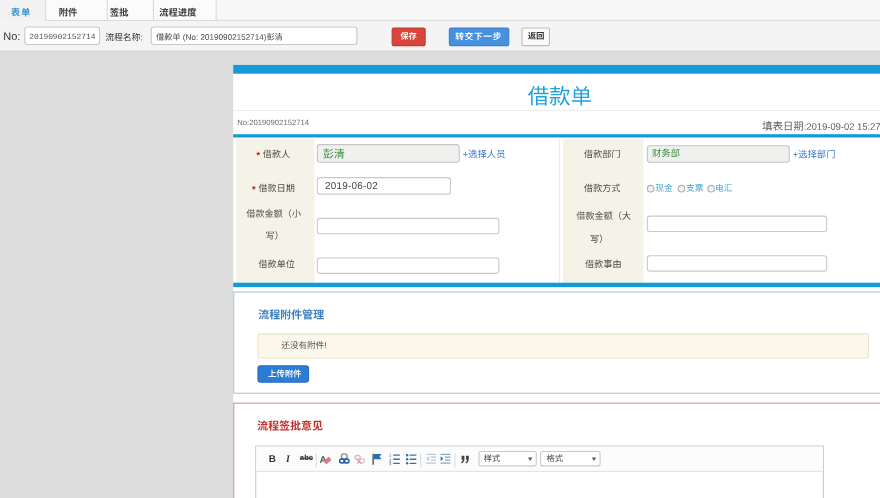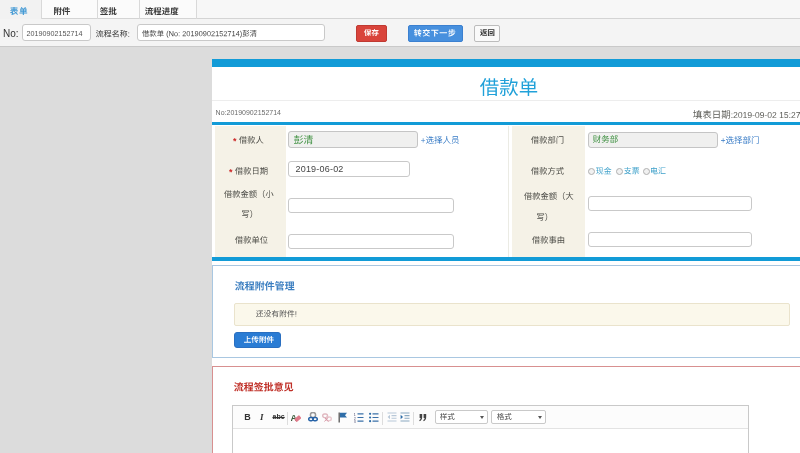--- a/index.html
+++ b/index.html
@@ -21,21 +21,21 @@
   </svg>
 <svg style="position:absolute;left:100px;top:7.2px;overflow:visible" width="16.57" height="8.00" viewBox="0.2 -7.3 16.57 8.00">
     <path d="M3.5 -2.3C3.8 -1.8 4.1 -1.1 4.2 -0.7L5 -1C4.9 -1.4 4.6 -2.1 4.3 -2.6ZM1.4 -2.1C1.7 -1.6 2 -1 2.2 -0.6L3.1 -1C2.9 -1.4 2.5 -2 2.2 -2.5ZM4.1 -5.5C3.3 -4.5 1.7 -3.8 0.2 -3.4C0.4 -3.2 0.7 -2.8 0.8 -2.6C1.4 -2.8 1.9 -3 2.4 -3.3V-2.7H6V-3.3C6.5 -3 7.1 -2.8 7.6 -2.6C7.8 -2.9 8 -3.3 8.3 -3.5C7 -3.7 5.6 -4.3 4.8 -5L4.9 -5.1L4.8 -5.2C4.9 -5.4 5.1 -5.5 5.2 -5.7H5.7C5.9 -5.4 6.2 -5 6.3 -4.7L7.2 -4.9C7.1 -5.2 6.9 -5.5 6.7 -5.7H8V-6.5H5.7C5.8 -6.7 5.8 -6.9 5.9 -7.1L4.9 -7.3C4.8 -6.8 4.5 -6.3 4.1 -5.9V-6.5H2.2L2.4 -7L1.5 -7.3C1.2 -6.5 0.7 -5.6 0.2 -5.1C0.5 -5 0.9 -4.7 1.1 -4.6C1.3 -4.9 1.6 -5.3 1.8 -5.7H1.9C2.1 -5.4 2.3 -5 2.4 -4.7L3.3 -5C3.2 -5.2 3.1 -5.5 2.9 -5.7H3.9L3.9 -5.7C4.1 -5.6 4.4 -5.4 4.6 -5.3ZM5.5 -3.6H3C3.5 -3.8 3.9 -4.1 4.3 -4.4C4.6 -4.1 5 -3.8 5.5 -3.6ZM6.2 -2.5C6 -1.8 5.6 -1 5.2 -0.3H0.5V0.6H8V-0.3H6.3C6.6 -0.9 6.9 -1.6 7.2 -2.3Z M9.9 -7.2V-5.6H8.8V-4.7H9.9V-3.2L8.7 -2.9L9 -1.9L9.9 -2.2V-0.4C9.9 -0.3 9.8 -0.2 9.7 -0.2C9.6 -0.2 9.2 -0.2 8.9 -0.2C9 0 9.2 0.4 9.2 0.7C9.8 0.7 10.2 0.7 10.5 0.5C10.8 0.4 10.9 0.1 10.9 -0.4V-2.4L11.8 -2.7L11.7 -3.6L10.9 -3.4V-4.7H11.7V-5.6H10.9V-7.2ZM12.1 0.7C12.2 0.5 12.5 0.4 14 -0.3C13.9 -0.5 13.8 -0.9 13.8 -1.2L13 -0.9V-3.6H13.9V-4.5H13V-7.1H12V-0.9C12 -0.5 11.8 -0.3 11.6 -0.2C11.8 0 12 0.5 12.1 0.7ZM15.9 -5.5C15.7 -5.2 15.4 -4.8 15.2 -4.5V-7H14.1V-0.8C14.1 0.3 14.3 0.6 15.1 0.6C15.2 0.6 15.6 0.6 15.8 0.6C16.5 0.6 16.7 0.1 16.8 -1.3C16.5 -1.4 16.1 -1.6 15.8 -1.8C15.8 -0.7 15.8 -0.4 15.7 -0.4C15.6 -0.4 15.4 -0.4 15.3 -0.4C15.2 -0.4 15.2 -0.4 15.2 -0.8V-3.2C15.6 -3.6 16.2 -4.2 16.7 -4.8Z" fill="#3a3a3a"></path>
   </svg>
 <svg style="position:absolute;left:145px;top:7.2px;overflow:visible" width="33.50" height="8.04" viewBox="0.3 -7.3 33.50 8.04">
     <path d="M4.8 -3V0.4H5.7V-3ZM3.4 -3V-2.2C3.4 -1.5 3.2 -0.6 2.3 0.1C2.5 0.2 2.8 0.5 3 0.7C4.1 -0.1 4.3 -1.3 4.3 -2.2V-3ZM6.2 -3V-0.5C6.2 0.1 6.3 0.3 6.4 0.4C6.6 0.5 6.8 0.6 7 0.6C7.1 0.6 7.3 0.6 7.4 0.6C7.6 0.6 7.8 0.6 7.9 0.5C8 0.4 8.1 0.3 8.2 0.1C8.3 -0.1 8.3 -0.5 8.3 -0.9C8.1 -1 7.8 -1.1 7.6 -1.3C7.6 -0.9 7.6 -0.6 7.6 -0.4C7.6 -0.3 7.5 -0.3 7.5 -0.2C7.5 -0.2 7.5 -0.2 7.4 -0.2C7.4 -0.2 7.3 -0.2 7.3 -0.2C7.2 -0.2 7.2 -0.2 7.2 -0.2C7.2 -0.3 7.2 -0.3 7.2 -0.5V-3ZM0.6 -6.4C1.1 -6.1 1.8 -5.7 2.1 -5.4L2.7 -6.2C2.4 -6.5 1.7 -6.9 1.2 -7.1ZM0.3 -4C0.8 -3.8 1.5 -3.4 1.9 -3.1L2.4 -3.9C2.1 -4.2 1.3 -4.6 0.8 -4.8ZM0.4 -0 1.3 0.7C1.8 -0.2 2.3 -1.1 2.8 -2L2 -2.7C1.5 -1.7 0.9 -0.7 0.4 -0ZM4.7 -7C4.8 -6.8 4.9 -6.5 5 -6.2H2.8V-5.3H4.2C3.9 -4.9 3.6 -4.6 3.5 -4.4C3.3 -4.3 3 -4.2 2.8 -4.2C2.9 -4 3 -3.5 3.1 -3.2C3.4 -3.3 3.8 -3.4 7 -3.6C7.2 -3.4 7.3 -3.2 7.4 -3.1L8.2 -3.6C7.9 -4.1 7.4 -4.8 6.9 -5.3H8.1V-6.2H6C5.9 -6.5 5.8 -6.9 5.6 -7.2ZM6 -4.9 6.4 -4.4 4.6 -4.3C4.8 -4.6 5.1 -5 5.3 -5.3H6.6Z M13.3 -6H15.3V-4.9H13.3ZM12.4 -6.9V-4H16.3V-6.9ZM12.3 -1.9V-1.1H13.8V-0.3H11.8V0.6H16.7V-0.3H14.8V-1.1H16.3V-1.9H14.8V-2.6H16.5V-3.5H12.1V-2.6H13.8V-1.9ZM11.4 -7.1C10.7 -6.8 9.7 -6.6 8.7 -6.4C8.9 -6.2 9 -5.9 9 -5.7C9.4 -5.7 9.7 -5.8 10.1 -5.8V-4.8H8.8V-3.9H9.9C9.6 -3.1 9.1 -2.1 8.7 -1.6C8.8 -1.3 9.1 -0.9 9.1 -0.6C9.5 -1 9.8 -1.6 10.1 -2.3V0.8H11.1V-2.6C11.3 -2.3 11.5 -1.9 11.6 -1.7L12.2 -2.5C12 -2.7 11.3 -3.4 11.1 -3.6V-3.9H12V-4.8H11.1V-6C11.4 -6.1 11.8 -6.2 12.1 -6.3Z M17.5 -6.5C18 -6.1 18.6 -5.4 18.8 -5L19.6 -5.7C19.3 -6.1 18.7 -6.7 18.2 -7.1ZM22.9 -7V-5.8H22V-7H21V-5.8H19.9V-4.8H21V-4.2C21 -4 21 -3.8 20.9 -3.6H19.8V-2.6H20.8C20.6 -2.1 20.4 -1.7 19.9 -1.3C20.1 -1.2 20.6 -0.8 20.7 -0.6C21.3 -1.1 21.7 -1.9 21.8 -2.6H22.9V-0.7H23.9V-2.6H25.1V-3.6H23.9V-4.8H24.9V-5.8H23.9V-7ZM22 -4.8H22.9V-3.6H21.9C22 -3.8 22 -4 22 -4.2ZM19.4 -4.1H17.4V-3.2H18.4V-1.1C18 -0.9 17.6 -0.6 17.2 -0.2L17.9 0.7C18.2 0.2 18.6 -0.3 18.8 -0.3C19 -0.3 19.3 -0.1 19.7 0.2C20.3 0.5 21 0.6 22.1 0.6C23 0.6 24.4 0.5 25 0.5C25 0.2 25.2 -0.3 25.3 -0.6C24.4 -0.4 23.1 -0.4 22.2 -0.4C21.2 -0.4 20.4 -0.4 19.8 -0.7C19.6 -0.8 19.5 -0.9 19.4 -1Z M28.8 -5.3V-4.8H27.6V-4H28.8V-2.6H32.3V-4H33.5V-4.8H32.3V-5.3H31.3V-4.8H29.7V-5.3ZM31.3 -4V-3.4H29.7V-4ZM31.6 -1.5C31.3 -1.2 30.9 -1 30.4 -0.8C30 -1 29.6 -1.2 29.3 -1.5ZM27.7 -2.3V-1.5H28.6L28.3 -1.4C28.6 -1 28.9 -0.7 29.3 -0.4C28.7 -0.3 28 -0.2 27.3 -0.1C27.4 0.1 27.6 0.5 27.7 0.7C28.7 0.6 29.6 0.4 30.4 0.1C31.2 0.5 32.1 0.7 33.2 0.8C33.3 0.5 33.5 0.1 33.8 -0.1C33 -0.2 32.3 -0.3 31.6 -0.4C32.2 -0.8 32.8 -1.4 33.1 -2L32.5 -2.3L32.3 -2.3ZM29.4 -7.1C29.5 -6.9 29.6 -6.7 29.6 -6.5H26.4V-4.2C26.4 -2.9 26.4 -1 25.7 0.3C26 0.4 26.4 0.6 26.6 0.7C27.4 -0.6 27.5 -2.8 27.5 -4.2V-5.5H33.6V-6.5H30.8C30.7 -6.7 30.6 -7 30.5 -7.3Z" fill="#3a3a3a"></path>
   </svg>
 <div style="position:absolute;left:0px;top:19px;width:800px;height:28px;background:#f4f4f4;border-bottom:1px solid #c9c9c9;box-sizing:border-box"></div>
 <div style="position:absolute;left:3px;top:29.5px;font-size:10px;line-height:8.5px;color:#333;white-space:nowrap;">No:</div>
 <div style="position:absolute;left:22px;top:24px;width:69px;height:17px;background:#fff;border:1px solid #c9c9c9;border-radius:3px;box-sizing:border-box"></div>
-<div style="position:absolute;left:26.5px;top:29.5px;font-size:7.2px;line-height:8.2px;color:#555;white-space:nowrap;">20190902152714</div>
+<div style="position:absolute;left:26.5px;top:29.5px;font-size:7.2px;line-height:8.2px;color:#555;white-space:nowrap;font-family:Liberation Mono, monospace;">20190902152714</div>
 <svg style="position:absolute;left:96.3px;top:29.5px;overflow:visible" width="33.17" height="7.39" viewBox="0.3 -6.7 33.17 7.39">
     <path d="M4.6 -2.9V0.3H5.2V-2.9ZM3.2 -2.9V-2.1C3.2 -1.3 3.1 -0.4 2.1 0.2C2.2 0.3 2.4 0.5 2.5 0.6C3.6 -0.2 3.7 -1.2 3.7 -2.1V-2.9ZM6 -2.9V-0.4C6 0.1 6.1 0.3 6.2 0.4C6.3 0.5 6.5 0.5 6.6 0.5C6.7 0.5 6.9 0.5 7 0.5C7.2 0.5 7.3 0.5 7.4 0.4C7.5 0.4 7.6 0.3 7.6 0.1C7.7 -0 7.7 -0.5 7.7 -0.8C7.6 -0.9 7.4 -0.9 7.3 -1C7.3 -0.7 7.3 -0.4 7.3 -0.2C7.2 -0.1 7.2 -0 7.2 -0C7.1 0 7.1 0 7 0C6.9 0 6.8 0 6.8 0C6.7 0 6.7 0 6.6 -0C6.6 -0.1 6.6 -0.1 6.6 -0.3V-2.9ZM0.7 -6.2C1.2 -5.9 1.8 -5.5 2 -5.2L2.4 -5.6C2.1 -5.9 1.5 -6.4 1 -6.6ZM0.3 -4C0.8 -3.8 1.5 -3.4 1.8 -3.1L2.1 -3.6C1.8 -3.9 1.2 -4.2 0.6 -4.4ZM0.5 0.1 1 0.5C1.5 -0.2 2.1 -1.2 2.5 -2.1L2 -2.4C1.6 -1.5 1 -0.5 0.5 0.1ZM4.5 -6.6C4.6 -6.3 4.7 -6 4.8 -5.7H2.5V-5.1H4.1C3.8 -4.7 3.3 -4.1 3.2 -4C3 -3.9 2.8 -3.8 2.6 -3.8C2.7 -3.6 2.8 -3.3 2.8 -3.2C3 -3.3 3.4 -3.3 6.7 -3.5C6.9 -3.3 7 -3.1 7.1 -3L7.6 -3.3C7.3 -3.7 6.7 -4.5 6.2 -5L5.7 -4.7C5.9 -4.5 6.1 -4.3 6.3 -4L3.8 -3.9C4.1 -4.2 4.5 -4.7 4.8 -5.1H7.6V-5.7H5.4C5.4 -6 5.2 -6.4 5 -6.7Z M12.3 -5.9H14.7V-4.4H12.3ZM11.7 -6.4V-3.9H15.3V-6.4ZM11.6 -1.7V-1.2H13.2V-0.1H11V0.4H15.7V-0.1H13.7V-1.2H15.4V-1.7H13.7V-2.6H15.5V-3.2H11.4V-2.6H13.2V-1.7ZM10.9 -6.6C10.3 -6.3 9.2 -6.1 8.3 -6C8.4 -5.8 8.5 -5.6 8.5 -5.5C8.9 -5.5 9.3 -5.6 9.7 -5.7V-4.5H8.4V-3.9H9.6C9.3 -3 8.7 -1.9 8.2 -1.4C8.3 -1.2 8.5 -1 8.5 -0.8C8.9 -1.3 9.4 -2.1 9.7 -2.9V0.6H10.3V-2.8C10.6 -2.5 10.9 -2.1 11 -1.8L11.4 -2.3C11.2 -2.5 10.5 -3.2 10.3 -3.4V-3.9H11.3V-4.5H10.3V-5.8C10.7 -5.9 11 -6 11.3 -6.1Z M18.1 -4.2C18.5 -4 19 -3.6 19.3 -3.2C18.4 -2.8 17.4 -2.4 16.4 -2.2C16.5 -2 16.6 -1.8 16.7 -1.6C17.1 -1.7 17.6 -1.9 18 -2V0.6H18.6V0.2H22.2V0.6H22.8V-2.7H19.6C20.9 -3.4 22.1 -4.4 22.8 -5.7L22.4 -6L22.2 -5.9H19.4C19.6 -6.1 19.8 -6.4 19.9 -6.6L19.2 -6.7C18.8 -6 17.9 -5.1 16.6 -4.5C16.7 -4.4 16.9 -4.2 17 -4C17.7 -4.4 18.4 -4.9 18.9 -5.4H21.9C21.4 -4.7 20.7 -4.1 19.9 -3.6C19.5 -3.9 19 -4.3 18.6 -4.6ZM22.2 -0.3H18.6V-2.2H22.2Z M28.1 -3.6C27.9 -2.6 27.6 -1.6 27.1 -1C27.3 -0.9 27.5 -0.7 27.6 -0.6C28.1 -1.3 28.4 -2.4 28.7 -3.5ZM30.3 -3.5C30.6 -2.6 30.9 -1.5 31.1 -0.7L31.6 -0.9C31.5 -1.7 31.2 -2.8 30.8 -3.7ZM28.3 -6.7C28.1 -5.7 27.7 -4.7 27.3 -4V-4.4H26.2V-5.8C26.6 -5.9 27 -6.1 27.3 -6.2L26.9 -6.6C26.3 -6.4 25.3 -6.2 24.5 -6C24.6 -5.9 24.6 -5.7 24.7 -5.6C25 -5.6 25.3 -5.7 25.7 -5.7V-4.4H24.4V-3.9H25.6C25.3 -2.9 24.8 -1.9 24.3 -1.3C24.4 -1.2 24.5 -1 24.6 -0.8C25 -1.3 25.4 -2.1 25.7 -2.9V0.6H26.2V-3C26.5 -2.6 26.8 -2.2 26.9 -1.9L27.3 -2.4C27.1 -2.6 26.5 -3.3 26.2 -3.6V-3.9H27.2L27.2 -3.8C27.3 -3.7 27.6 -3.6 27.7 -3.5C28 -3.9 28.2 -4.5 28.4 -5.1H29.2V-0.1C29.2 0 29.2 0 29.1 0C29 0 28.6 0 28.3 0C28.3 0.2 28.4 0.4 28.5 0.6C29 0.6 29.3 0.6 29.5 0.5C29.7 0.4 29.8 0.2 29.8 -0.1V-5.1H30.9C30.8 -4.8 30.6 -4.5 30.5 -4.2L31 -4.1C31.2 -4.5 31.5 -5.1 31.7 -5.6L31.3 -5.7L31.2 -5.7H28.6C28.7 -6 28.8 -6.3 28.8 -6.6Z M32.7 -3.4V-4.2H33.5V-3.4ZM32.7 0V-0.8H33.5V0Z" fill="#333"></path>
   </svg>
 <div style="position:absolute;left:137px;top:24px;width:188px;height:17px;background:#fff;border:1px solid #c9c9c9;border-radius:3px;box-sizing:border-box"></div>
 <svg style="position:absolute;left:142px;top:29.8px;overflow:visible" width="114.68" height="7.75" viewBox="0.1 -6.2 114.68 7.75">
     <path d="M5.3 -6.1V-5.3H3.9V-6.1H3.4V-5.3H2.4V-4.8H3.4V-3.8H2.1V-3.3H7.2V-3.8H5.9V-4.8H6.9V-5.3H5.9V-6.1ZM3.9 -4.8H5.3V-3.8H3.9ZM3.4 -1H6V-0.2H3.4ZM3.4 -1.4V-2.2H6V-1.4ZM2.9 -2.7V0.6H3.4V0.3H6V0.6H6.5V-2.7ZM2 -6.2C1.5 -5.1 0.9 -4 0.1 -3.2C0.2 -3.1 0.4 -2.8 0.4 -2.7C0.7 -3 0.9 -3.3 1.2 -3.6V0.6H1.7V-4.4C2 -5 2.3 -5.5 2.5 -6Z M8.3 -1.6C8.1 -1.1 7.9 -0.5 7.6 -0.1C7.8 -0.1 8 0 8.1 0.1C8.3 -0.3 8.6 -1 8.8 -1.5ZM10.2 -1.5C10.4 -1.1 10.6 -0.6 10.7 -0.3L11.2 -0.5C11.1 -0.8 10.8 -1.3 10.6 -1.6ZM12.4 -3.8V-3.5C12.4 -2.4 12.3 -0.9 11 0.2C11.1 0.3 11.3 0.5 11.4 0.6C12.2 -0.1 12.5 -0.9 12.7 -1.6C13 -0.6 13.5 0.2 14.2 0.6C14.3 0.4 14.5 0.2 14.6 0.1C13.7 -0.3 13.2 -1.5 12.9 -2.8C12.9 -3 12.9 -3.2 12.9 -3.5V-3.8ZM9.2 -6.2V-5.5H7.8V-5H9.2V-4.4H7.9V-3.9H11V-4.4H9.8V-5H11.2V-5.5H9.8V-6.2ZM7.7 -2.3V-1.9H9.2V0C9.2 0.1 9.2 0.1 9.1 0.1C9 0.1 8.8 0.1 8.5 0.1C8.6 0.2 8.6 0.4 8.7 0.6C9.1 0.6 9.3 0.6 9.5 0.5C9.7 0.4 9.8 0.3 9.8 0V-1.9H11.3V-2.3ZM11.8 -6.2C11.7 -5.1 11.4 -3.9 11 -3.2V-3.4H8V-2.9H11V-3.1C11.1 -3.1 11.3 -2.9 11.4 -2.8C11.6 -3.2 11.8 -3.8 12 -4.4H13.8C13.7 -3.9 13.6 -3.3 13.4 -3L13.9 -2.9C14.1 -3.3 14.3 -4.1 14.4 -4.8L14.1 -4.9L14 -4.9H12.2C12.2 -5.3 12.3 -5.7 12.4 -6.1Z M16.4 -3.2H18.2V-2.4H16.4ZM18.8 -3.2H20.6V-2.4H18.8ZM16.4 -4.5H18.2V-3.7H16.4ZM18.8 -4.5H20.6V-3.7H18.8ZM20 -6.2C19.9 -5.8 19.6 -5.3 19.3 -4.9H17.5L17.8 -5.1C17.7 -5.4 17.3 -5.9 17 -6.2L16.5 -6C16.8 -5.7 17.1 -5.2 17.3 -4.9H15.9V-2H18.2V-1.3H15.2V-0.7H18.2V0.6H18.8V-0.7H21.8V-1.3H18.8V-2H21.2V-4.9H19.9C20.2 -5.2 20.4 -5.6 20.6 -6Z M24.7 -1.9Q24.7 -3 25 -3.8Q25.4 -4.6 26 -5.4H26.7Q26 -4.6 25.7 -3.8Q25.4 -2.9 25.4 -1.9Q25.4 -0.9 25.7 -0.1Q26 0.8 26.7 1.5H26Q25.4 0.8 25 -0Q24.7 -0.9 24.7 -1.9Z M30.6 0 27.9 -4.3 27.9 -4 27.9 -3.4V0H27.3V-5.1H28.1L30.9 -0.7Q30.8 -1.4 30.8 -1.8V-5.1H31.5V0Z M35.9 -2Q35.9 -0.9 35.4 -0.4Q35 0.1 34.1 0.1Q33.2 0.1 32.8 -0.4Q32.4 -1 32.4 -2Q32.4 -4 34.1 -4Q35 -4 35.4 -3.5Q35.9 -3 35.9 -2ZM35.2 -2Q35.2 -2.8 34.9 -3.1Q34.7 -3.5 34.1 -3.5Q33.6 -3.5 33.3 -3.1Q33.1 -2.8 33.1 -2Q33.1 -1.2 33.3 -0.8Q33.6 -0.4 34.1 -0.4Q34.7 -0.4 34.9 -0.8Q35.2 -1.2 35.2 -2Z M36.9 -3.2V-3.9H37.6V-3.2ZM36.9 0V-0.7H37.6V0Z M40.7 0V-0.5Q40.8 -0.9 41.1 -1.2Q41.4 -1.5 41.7 -1.8Q42 -2.1 42.3 -2.3Q42.5 -2.5 42.8 -2.7Q43 -2.9 43.1 -3.2Q43.3 -3.4 43.3 -3.8Q43.3 -4.2 43 -4.4Q42.8 -4.6 42.4 -4.6Q41.9 -4.6 41.7 -4.4Q41.4 -4.2 41.4 -3.8L40.7 -3.8Q40.8 -4.4 41.2 -4.8Q41.7 -5.2 42.4 -5.2Q43.1 -5.2 43.5 -4.8Q44 -4.4 44 -3.8Q44 -3.5 43.8 -3.2Q43.7 -2.9 43.4 -2.6Q43.1 -2.3 42.4 -1.7Q42 -1.4 41.7 -1.1Q41.5 -0.8 41.4 -0.6H44V0Z M48.2 -2.5Q48.2 -1.3 47.8 -0.6Q47.3 0.1 46.5 0.1Q45.6 0.1 45.1 -0.6Q44.7 -1.3 44.7 -2.5Q44.7 -3.9 45.1 -4.5Q45.6 -5.2 46.5 -5.2Q47.4 -5.2 47.8 -4.5Q48.2 -3.8 48.2 -2.5ZM47.6 -2.5Q47.6 -3.6 47.3 -4.1Q47.1 -4.6 46.5 -4.6Q45.9 -4.6 45.6 -4.2Q45.4 -3.7 45.4 -2.5Q45.4 -1.5 45.6 -1Q45.9 -0.5 46.5 -0.5Q47 -0.5 47.3 -1Q47.6 -1.5 47.6 -2.5Z M49.1 0V-0.6H50.4V-4.5L49.2 -3.6V-4.3L50.4 -5.1H51V-0.6H52.3V0Z M56.4 -2.6Q56.4 -1.3 55.9 -0.6Q55.4 0.1 54.6 0.1Q54 0.1 53.6 -0.2Q53.2 -0.4 53.1 -1L53.7 -1.1Q53.9 -0.5 54.6 -0.5Q55.1 -0.5 55.4 -1Q55.7 -1.5 55.8 -2.5Q55.6 -2.1 55.3 -1.9Q54.9 -1.7 54.5 -1.7Q53.8 -1.7 53.4 -2.2Q53 -2.7 53 -3.5Q53 -4.3 53.4 -4.7Q53.9 -5.2 54.7 -5.2Q55.5 -5.2 56 -4.5Q56.4 -3.9 56.4 -2.6ZM55.7 -3.3Q55.7 -3.9 55.4 -4.3Q55.1 -4.6 54.7 -4.6Q54.2 -4.6 53.9 -4.3Q53.6 -4 53.6 -3.5Q53.6 -2.9 53.9 -2.6Q54.2 -2.3 54.7 -2.3Q54.9 -2.3 55.2 -2.4Q55.4 -2.5 55.6 -2.7Q55.7 -3 55.7 -3.3Z M60.6 -2.5Q60.6 -1.3 60.1 -0.6Q59.7 0.1 58.8 0.1Q57.9 0.1 57.5 -0.6Q57 -1.3 57 -2.5Q57 -3.9 57.5 -4.5Q57.9 -5.2 58.8 -5.2Q59.7 -5.2 60.2 -4.5Q60.6 -3.8 60.6 -2.5ZM59.9 -2.5Q59.9 -3.6 59.7 -4.1Q59.4 -4.6 58.8 -4.6Q58.2 -4.6 58 -4.2Q57.7 -3.7 57.7 -2.5Q57.7 -1.5 58 -1Q58.2 -0.5 58.8 -0.5Q59.4 -0.5 59.7 -1Q59.9 -1.5 59.9 -2.5Z M64.6 -2.6Q64.6 -1.3 64.2 -0.6Q63.7 0.1 62.8 0.1Q62.2 0.1 61.8 -0.2Q61.5 -0.4 61.3 -1L61.9 -1.1Q62.1 -0.5 62.8 -0.5Q63.4 -0.5 63.7 -1Q64 -1.5 64 -2.5Q63.8 -2.1 63.5 -1.9Q63.1 -1.7 62.7 -1.7Q62 -1.7 61.6 -2.2Q61.2 -2.7 61.2 -3.5Q61.2 -4.3 61.7 -4.7Q62.1 -5.2 62.9 -5.2Q63.8 -5.2 64.2 -4.5Q64.6 -3.9 64.6 -2.6ZM63.9 -3.3Q63.9 -3.9 63.6 -4.3Q63.4 -4.6 62.9 -4.6Q62.4 -4.6 62.1 -4.3Q61.9 -4 61.9 -3.5Q61.9 -2.9 62.1 -2.6Q62.4 -2.3 62.9 -2.3Q63.2 -2.3 63.4 -2.4Q63.6 -2.5 63.8 -2.7Q63.9 -3 63.9 -3.3Z M68.8 -2.5Q68.8 -1.3 68.4 -0.6Q67.9 0.1 67 0.1Q66.2 0.1 65.7 -0.6Q65.3 -1.3 65.3 -2.5Q65.3 -3.9 65.7 -4.5Q66.1 -5.2 67.1 -5.2Q68 -5.2 68.4 -4.5Q68.8 -3.8 68.8 -2.5ZM68.2 -2.5Q68.2 -3.6 67.9 -4.1Q67.6 -4.6 67.1 -4.6Q66.5 -4.6 66.2 -4.2Q65.9 -3.7 65.9 -2.5Q65.9 -1.5 66.2 -1Q66.5 -0.5 67 -0.5Q67.6 -0.5 67.9 -1Q68.2 -1.5 68.2 -2.5Z M69.5 0V-0.5Q69.7 -0.9 69.9 -1.2Q70.2 -1.5 70.5 -1.8Q70.8 -2.1 71.1 -2.3Q71.3 -2.5 71.6 -2.7Q71.8 -2.9 72 -3.2Q72.1 -3.4 72.1 -3.8Q72.1 -4.2 71.9 -4.4Q71.6 -4.6 71.2 -4.6Q70.8 -4.6 70.5 -4.4Q70.2 -4.2 70.2 -3.8L69.5 -3.8Q69.6 -4.4 70 -4.8Q70.5 -5.2 71.2 -5.2Q71.9 -5.2 72.4 -4.8Q72.8 -4.4 72.8 -3.8Q72.8 -3.5 72.6 -3.2Q72.5 -2.9 72.2 -2.6Q72 -2.3 71.2 -1.7Q70.8 -1.4 70.5 -1.1Q70.3 -0.8 70.2 -0.6H72.8V0Z M73.8 0V-0.6H75.1V-4.5L73.9 -3.6V-4.3L75.1 -5.1H75.7V-0.6H77V0Z M81.1 -1.7Q81.1 -0.9 80.7 -0.4Q80.2 0.1 79.3 0.1Q78.6 0.1 78.2 -0.2Q77.7 -0.5 77.6 -1.1L78.3 -1.2Q78.5 -0.5 79.3 -0.5Q79.9 -0.5 80.2 -0.8Q80.5 -1.1 80.5 -1.6Q80.5 -2.1 80.2 -2.4Q79.9 -2.7 79.4 -2.7Q79.1 -2.7 78.9 -2.6Q78.6 -2.6 78.4 -2.4H77.8L77.9 -5.1H80.8V-4.5H78.5L78.4 -2.9Q78.9 -3.2 79.5 -3.2Q80.2 -3.2 80.7 -2.8Q81.1 -2.4 81.1 -1.7Z M81.8 0V-0.5Q82 -0.9 82.3 -1.2Q82.5 -1.5 82.8 -1.8Q83.1 -2.1 83.4 -2.3Q83.7 -2.5 83.9 -2.7Q84.2 -2.9 84.3 -3.2Q84.4 -3.4 84.4 -3.8Q84.4 -4.2 84.2 -4.4Q84 -4.6 83.5 -4.6Q83.1 -4.6 82.8 -4.4Q82.6 -4.2 82.5 -3.8L81.8 -3.8Q81.9 -4.4 82.4 -4.8Q82.8 -5.2 83.5 -5.2Q84.3 -5.2 84.7 -4.8Q85.1 -4.4 85.1 -3.8Q85.1 -3.5 85 -3.2Q84.8 -2.9 84.6 -2.6Q84.3 -2.3 83.5 -1.7Q83.1 -1.4 82.9 -1.1Q82.6 -0.8 82.5 -0.6H85.2V0Z M89.3 -4.6Q88.5 -3.4 88.2 -2.7Q87.9 -2 87.7 -1.4Q87.6 -0.7 87.6 0H86.9Q86.9 -1 87.3 -2.1Q87.7 -3.1 88.7 -4.5H85.9V-5.1H89.3Z M90.2 0V-0.6H91.5V-4.5L90.4 -3.6V-4.3L91.6 -5.1H92.2V-0.6H93.4V0Z M97 -1.2V0H96.4V-1.2H94V-1.7L96.3 -5.1H97V-1.7H97.7V-1.2ZM96.4 -4.4Q96.4 -4.3 96.3 -4.2Q96.2 -4 96.1 -3.9L94.8 -2L94.6 -1.7L94.6 -1.7H96.4Z M99.9 -1.9Q99.9 -0.9 99.6 -0Q99.3 0.8 98.6 1.5H98Q98.6 0.8 98.9 -0.1Q99.3 -0.9 99.3 -1.9Q99.3 -2.9 98.9 -3.8Q98.6 -4.6 98 -5.4H98.6Q99.3 -4.6 99.6 -3.8Q99.9 -3 99.9 -1.9Z M101.6 -3H103.8V-2.2H101.6ZM101.2 -3.4V-1.7H104.4V-3.4ZM101.5 -1.5C101.7 -1.2 101.8 -0.7 101.9 -0.4L102.4 -0.5C102.3 -0.8 102.2 -1.3 102 -1.6ZM106.6 -6.1C106.2 -5.5 105.4 -4.9 104.8 -4.6C105 -4.5 105.1 -4.3 105.2 -4.2C105.9 -4.6 106.7 -5.2 107.2 -5.9ZM106.8 -4.1C106.4 -3.5 105.5 -2.8 104.8 -2.4C105 -2.3 105.1 -2.2 105.2 -2C106 -2.5 106.8 -3.2 107.3 -3.8ZM107 -1.9C106.5 -1.1 105.5 -0.3 104.5 0.2C104.6 0.3 104.8 0.5 104.9 0.6C105.9 0.1 106.9 -0.8 107.5 -1.7ZM102.5 -6.2V-5.6H100.8V-5.1H102.5V-4.4H101V-4H104.5V-4.4H103V-5.1H104.7V-5.6H103V-6.2ZM100.8 -0.1 100.8 0.5C101.9 0.3 103.4 0.1 104.8 -0.1L104.7 -0.6L103.6 -0.5C103.7 -0.8 103.9 -1.2 104 -1.6L103.5 -1.7C103.4 -1.3 103.2 -0.8 103.1 -0.4C102.2 -0.3 101.4 -0.2 100.8 -0.1Z M108.4 -5.7C108.8 -5.5 109.3 -5.1 109.6 -4.9L109.9 -5.3C109.6 -5.6 109.1 -5.9 108.7 -6.1ZM108 -3.7C108.5 -3.5 109 -3.2 109.3 -2.9L109.6 -3.4C109.3 -3.6 108.8 -3.9 108.4 -4.1ZM108.3 0.2 108.8 0.5C109.1 -0.2 109.5 -1.1 109.9 -1.9L109.4 -2.3C109.1 -1.4 108.6 -0.4 108.3 0.2ZM111 -1.6H113.6V-1H111ZM111 -2V-2.5H113.6V-2ZM112 -6.2V-5.6H110.1V-5.2H112V-4.7H110.3V-4.3H112V-3.8H109.9V-3.4H114.8V-3.8H112.6V-4.3H114.3V-4.7H112.6V-5.2H114.5V-5.6H112.6V-6.2ZM110.4 -3V0.6H111V-0.6H113.6V-0C113.6 0.1 113.6 0.1 113.5 0.1C113.4 0.1 113 0.1 112.7 0.1C112.7 0.2 112.8 0.4 112.8 0.6C113.4 0.6 113.7 0.6 113.9 0.5C114.1 0.4 114.2 0.2 114.2 -0V-3Z" fill="#444"></path>
   </svg>
 <div style="position:absolute;left:355.5px;top:24.5px;width:31.5px;height:17px;background:#d9443b;border:1px solid #bf3a32;border-radius:2px;box-sizing:border-box"></div>
 <svg style="position:absolute;left:364px;top:29.4px;overflow:visible" width="14.58" height="7.05" viewBox="0.1 -6.4 14.58 7.05">
     <path d="M3.7 -5.2H5.9V-4.2H3.7ZM2.9 -6V-3.5H4.4V-2.8H2.4V-2H3.9C3.5 -1.3 2.8 -0.7 2.1 -0.3C2.3 -0.2 2.6 0.2 2.7 0.4C3.3 0 3.9 -0.6 4.4 -1.2V0.7H5.3V-1.3C5.7 -0.6 6.2 0 6.8 0.4C6.9 0.2 7.2 -0.1 7.4 -0.3C6.8 -0.7 6.1 -1.3 5.7 -2H7.2V-2.8H5.3V-3.5H6.9V-6ZM1.9 -6.4C1.5 -5.3 0.8 -4.2 0.1 -3.5C0.3 -3.3 0.5 -2.8 0.6 -2.6C0.8 -2.8 1 -3 1.2 -3.3V0.7H2V-4.6C2.3 -5.1 2.5 -5.6 2.7 -6.1Z M12 -2.6V-2.1H10.1V-1.2H12V-0.3C12 -0.2 12 -0.2 11.9 -0.2C11.7 -0.2 11.3 -0.2 10.9 -0.2C11 0.1 11.1 0.4 11.2 0.7C11.8 0.7 12.2 0.7 12.5 0.5C12.9 0.4 12.9 0.2 12.9 -0.3V-1.2H14.7V-2.1H12.9V-2.3C13.4 -2.7 13.9 -3.1 14.3 -3.5L13.7 -4L13.6 -4H10.7V-3.1H12.8C12.5 -2.9 12.3 -2.7 12 -2.6ZM10.3 -6.4C10.2 -6.1 10.1 -5.7 9.9 -5.4H7.9V-4.5H9.6C9.1 -3.6 8.5 -2.8 7.6 -2.3C7.8 -2.1 8 -1.7 8.1 -1.4C8.3 -1.6 8.6 -1.8 8.8 -2V0.7H9.7V-3C10 -3.5 10.3 -4 10.6 -4.5H14.6V-5.4H10.9C11 -5.6 11.1 -5.9 11.2 -6.1Z" fill="#fff"></path>

